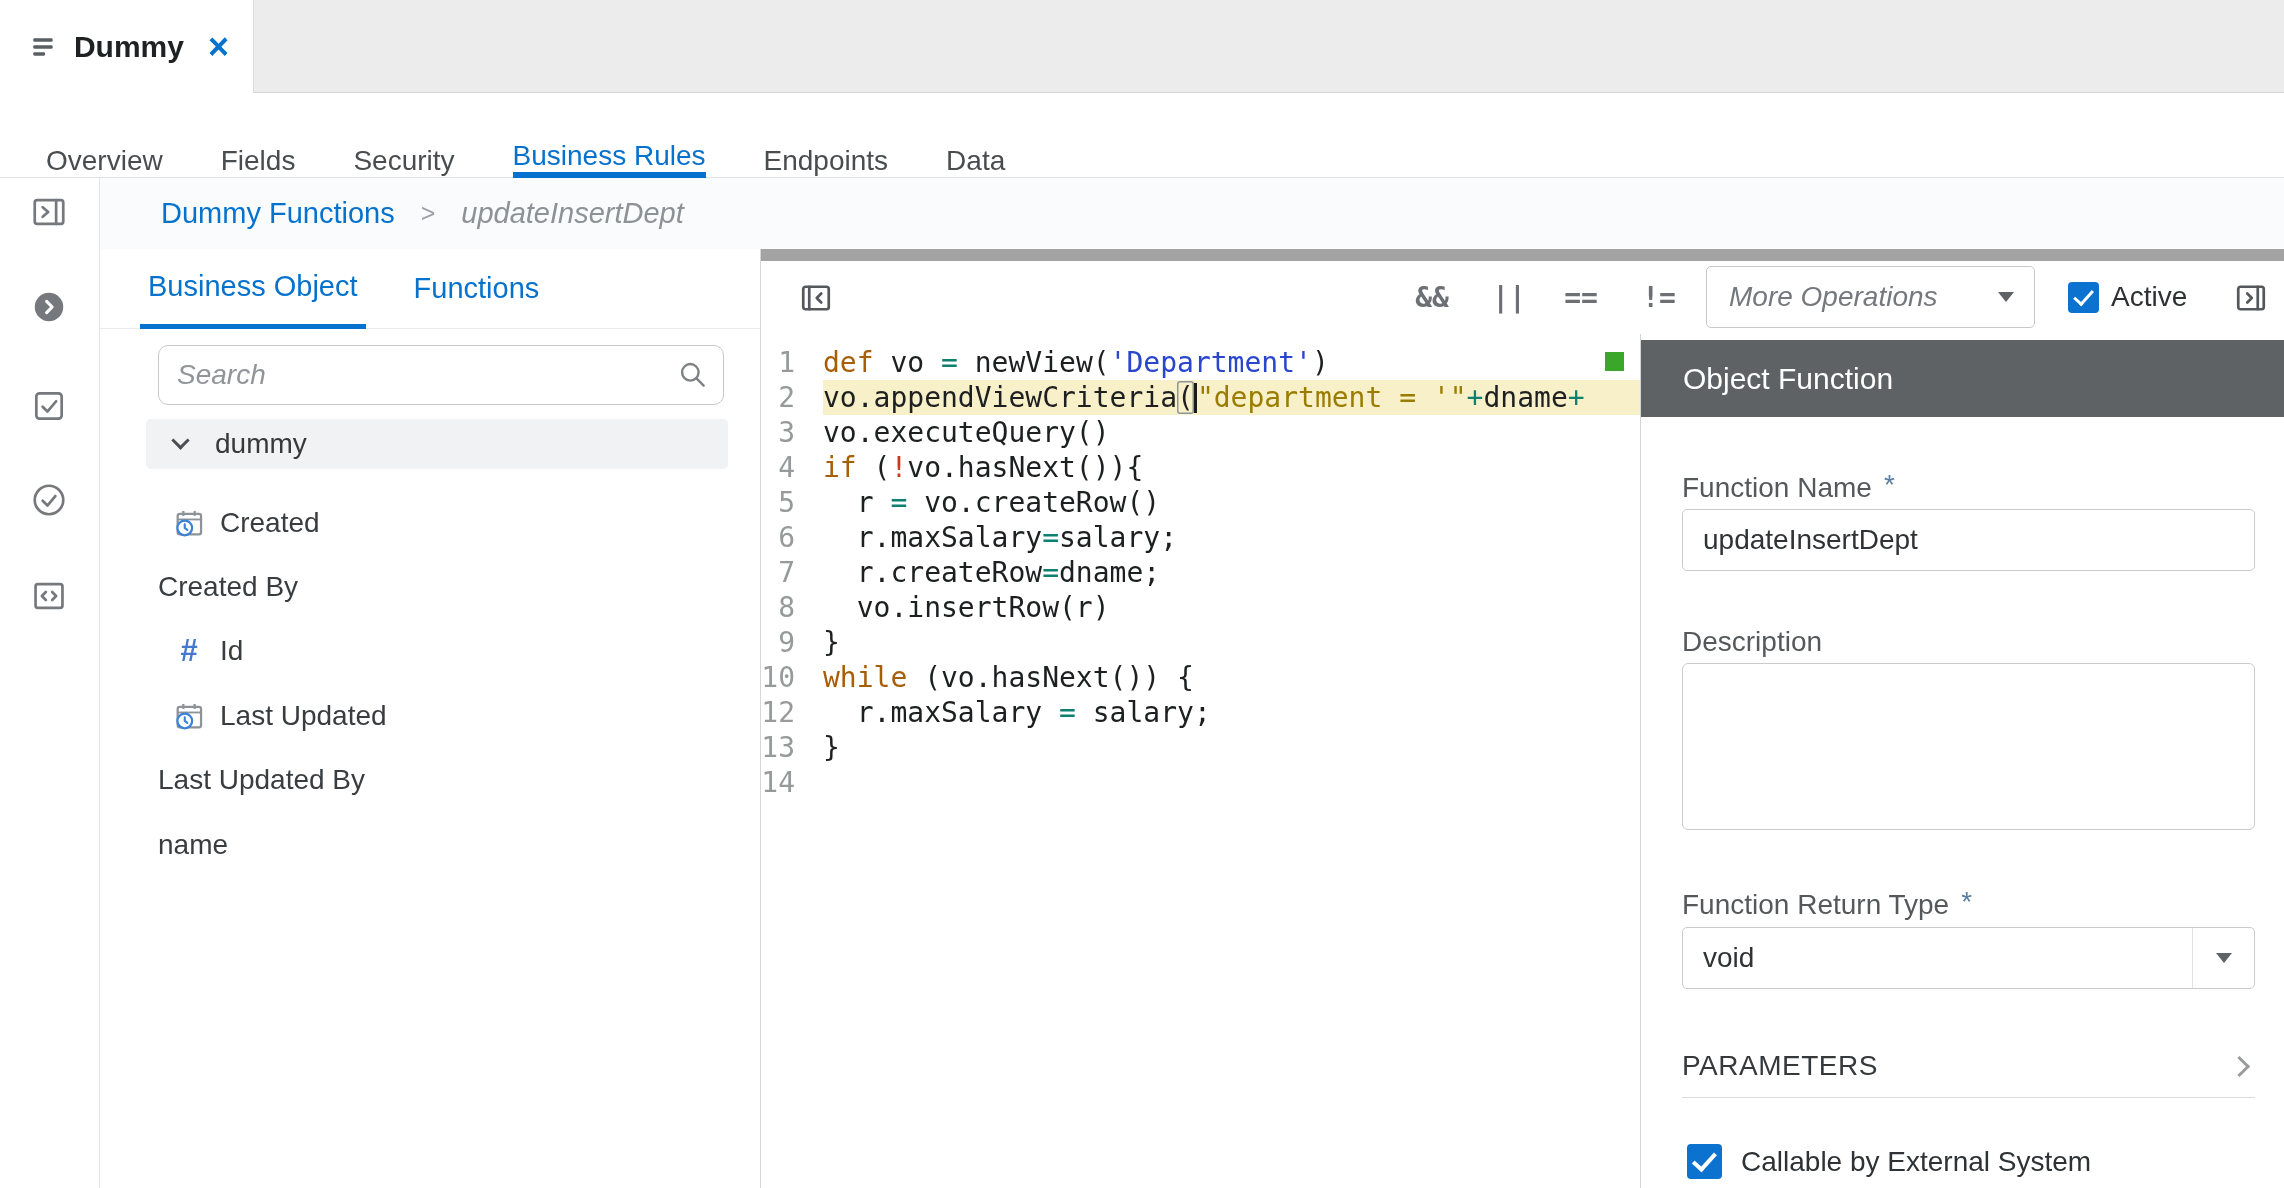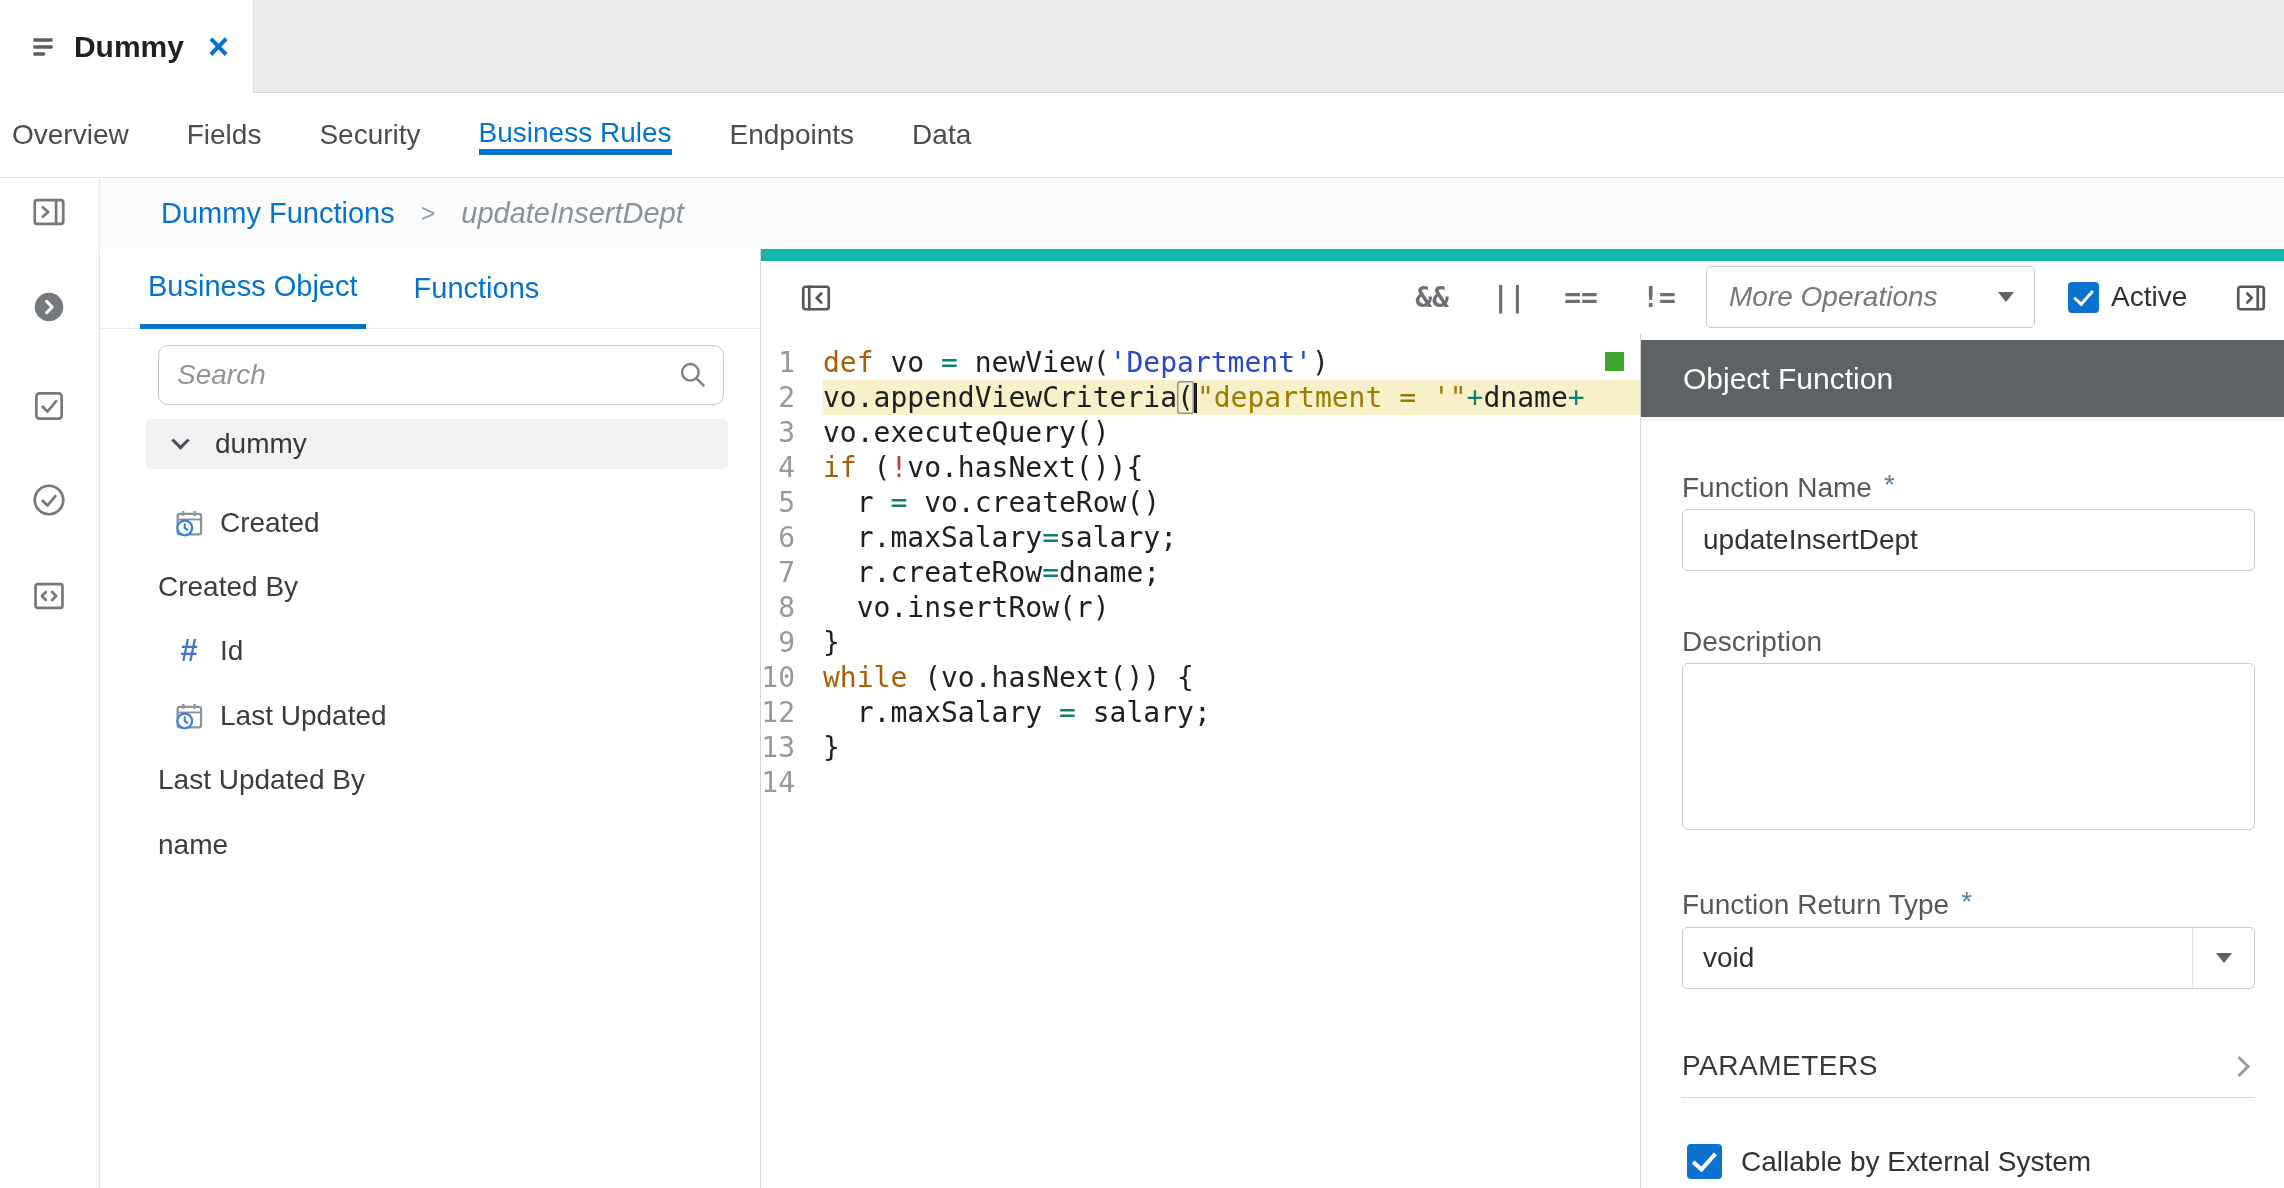--- a/index.html
+++ b/index.html
@@ -1,27 +1,27 @@
 <!DOCTYPE html>
 <html><head>
 <meta charset="utf-8">
 <style>
   * { box-sizing: border-box; margin: 0; padding: 0; }
   html,body { background:#fff; }
   body { font-family: "Liberation Sans", sans-serif; }
-  .page { position:relative; width:2284px; height:1188px; overflow:hidden; background:#14b8a6; }
+  .page { position:relative; width:2284px; height:1188px; overflow:hidden; background:#a3a3a3; }
 
   
   .topbar { position:absolute; left:0; top:0; width:2284px; height:93px; background:#ececec; border-bottom:1px solid #d5d5d5; }
   .doc-tab { position:absolute; left:0; top:0; width:254px; height:94px; background:#fff; border-right:1px solid #dcdcdc; display:flex; align-items:center; padding:0 24px 0 30px; gap:18px; }
   .doc-title { font-size:30px; font-weight:bold; color:#1f2224; white-space:nowrap; }
   .tab-close { color:#0572ce; font-size:36px; font-weight:bold; line-height:1; margin-left:6px; cursor:pointer; }
 
   
-  .nav { position:absolute; left:0; top:93px; width:2284px; height:85px; background:#fff; border-bottom:1px solid #e2e2e2; display:flex; align-items:center; padding-left:12px; gap:58px; }
+  .nav { position:absolute; left:0; top:93px; width:2284px; height:85px; background:#fff; border-bottom:1px solid #e2e2e2; display:flex; align-items:flex-end; padding-left:46px; gap:58px; }
   .nav-item { display:flex; align-items:center; font-size:28px; color:#4a4d50; white-space:nowrap; cursor:pointer; }
   .nav-item.active { color:#0572ce; font-weight:500; border-bottom:6px solid #0572ce; margin-bottom:-1px; }
 
   
   .rail { position:absolute; left:0; top:178px; width:100px; height:1010px; background:#fff; border-right:1px solid #e2e4e6; }
   .rail-btn { position:absolute; left:30px; width:38px; height:38px; cursor:pointer; }
 
   
   .breadcrumb-row { position:absolute; left:100px; top:178px; width:2184px; height:71px; background:#fafbfc; display:flex; align-items:center; padding-left:61px; gap:26px; }
   .bc-link { font-size:29px; color:#0572ce; cursor:pointer; }

